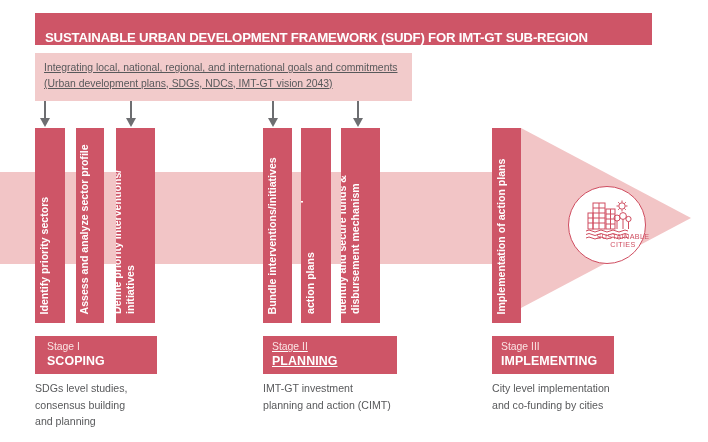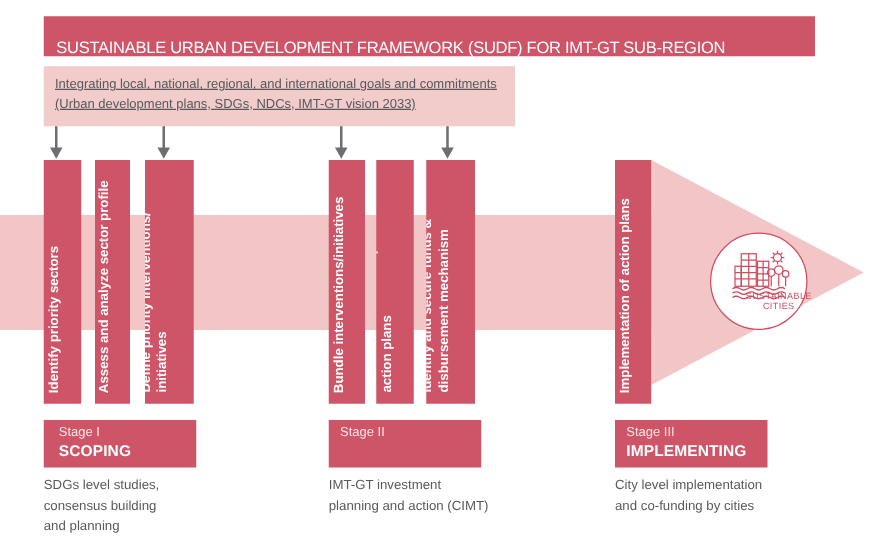--- a/index.html
+++ b/index.html
@@ -32,21 +32,21 @@
     height: 32px;
     background: #ce5567;
     display: flex;
     align-items: center;
     box-sizing: border-box;
     padding-left: 10px;
   }
   .header-bar .title {
     color: #ffffff;
     font-size: 13.2px;
-    font-weight: normal;
+    font-weight: bold;
     letter-spacing: -0.2px;
     white-space: nowrap;
     margin-top: 16px;
   }
 
   
   .subtitle-panel {
     position: absolute;
     left: 35px;
     top: 53px;
@@ -190,21 +190,21 @@
 <body>
 
 <div class="canvas">
 
   <div class="header-bar">
     <span class="title">SUSTAINABLE URBAN DEVELOPMENT FRAMEWORK (SUDF) FOR IMT-GT SUB-REGION</span>
   </div>
 
   <div class="subtitle-panel">
     <div class="line">Integrating local, national, regional, and international goals and commitments</div>
-    <div class="line">(Urban development plans, SDGs, NDCs, IMT-GT vision 2033)</div>
+    <div class="line">(Urban development plans, SDGs, NDCs, IMT-GT vision 2043)</div>
   </div>
 
   <div class="band"></div>
   <div class="arrow-head"></div>
 
   <div class="down-arrow" style="left:44px; top:101px; height:18px;"></div>
   <div class="down-arrow" style="left:130px; top:101px; height:18px;"></div>
   <div class="down-arrow" style="left:272px; top:101px; height:18px;"></div>
   <div class="down-arrow" style="left:357px; top:101px; height:18px;"></div>
 
@@ -297,22 +297,23 @@
   <div class="stage-box" style="left:35px; top:336px; width:122px;padding-left:12px;">
     <div class="stage-num">Stage I</div>
     <div class="stage-name">SCOPING</div>
   </div>
   <div class="stage-desc" style="left:35px; top:380px; width:180px;">
     <div class="dline">SDGs level studies,</div>
     <div class="dline">consensus building</div>
     <div class="dline">and planning</div>
   </div>
 
-  <div class="stage-box" style="left:263px; top:336px; width:122px;">
+  <div class="stage-box" style="left:263px; top:336px; width:134px;text-decoration:underline;">
     <div class="stage-num">Stage II</div>
+    <div class="stage-name">PLANNING</div>
   </div>
   <div class="stage-desc" style="left:263px; top:380px; width:210px;">
     <div class="dline">IMT-GT investment</div>
     <div class="dline">planning and action (CIMT)</div>
   </div>
 
   <div class="stage-box" style="left:492px; top:336px; width:122px;">
     <div class="stage-num">Stage III</div>
     <div class="stage-name">IMPLEMENTING</div>
   </div>

